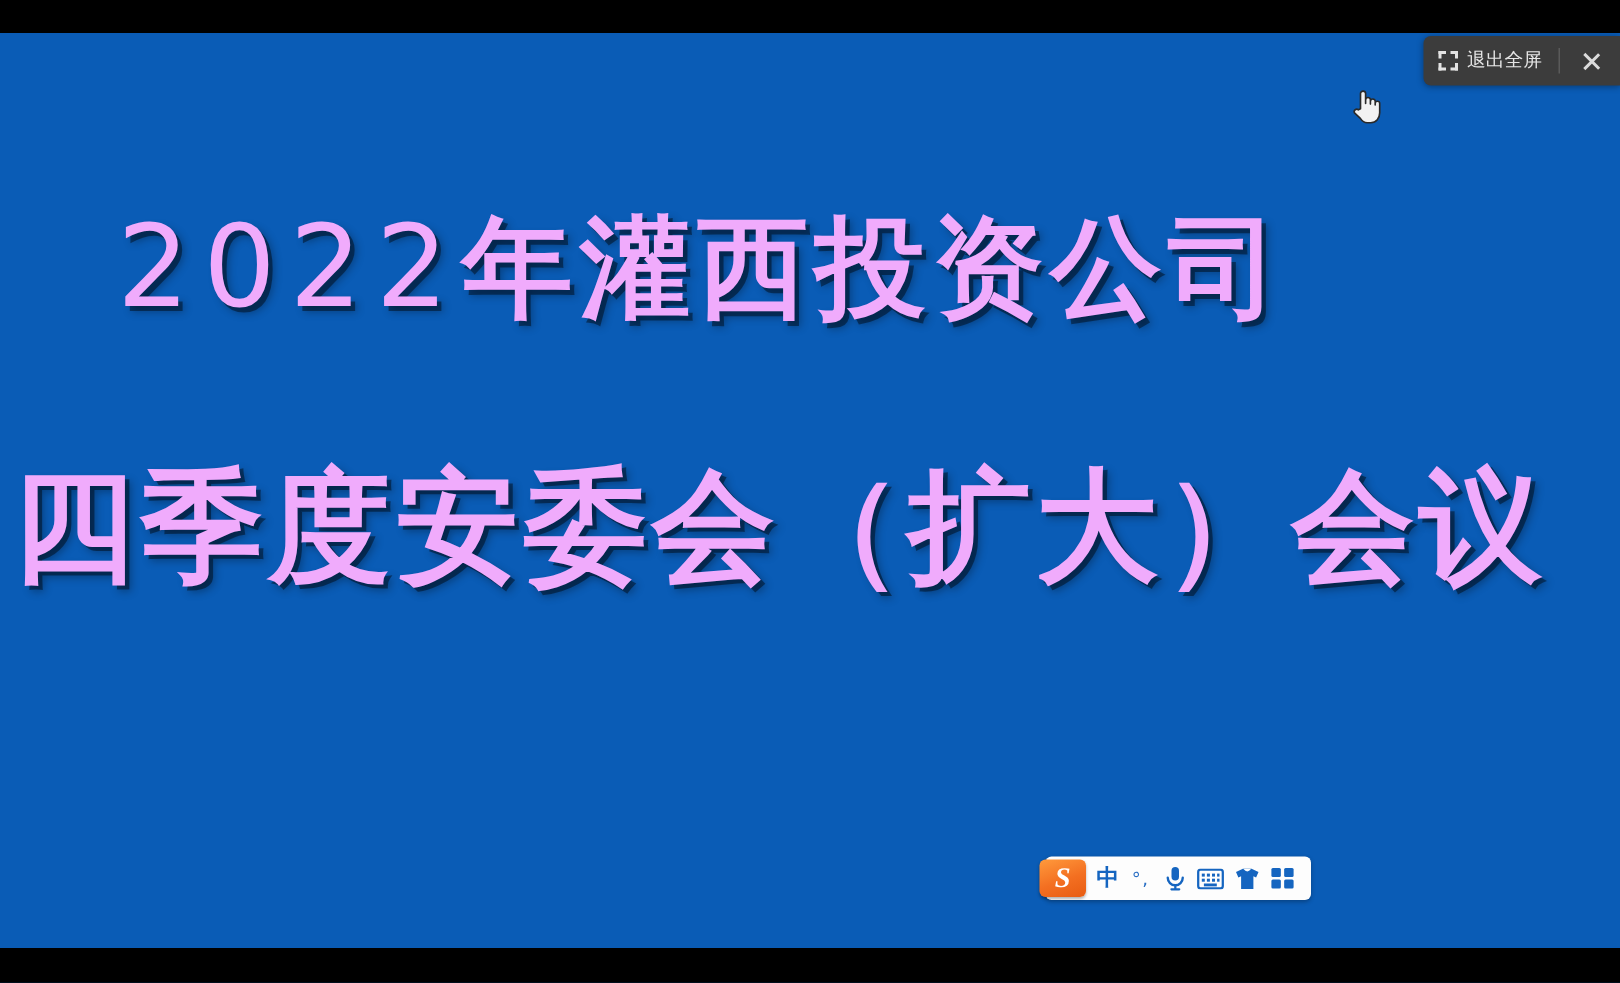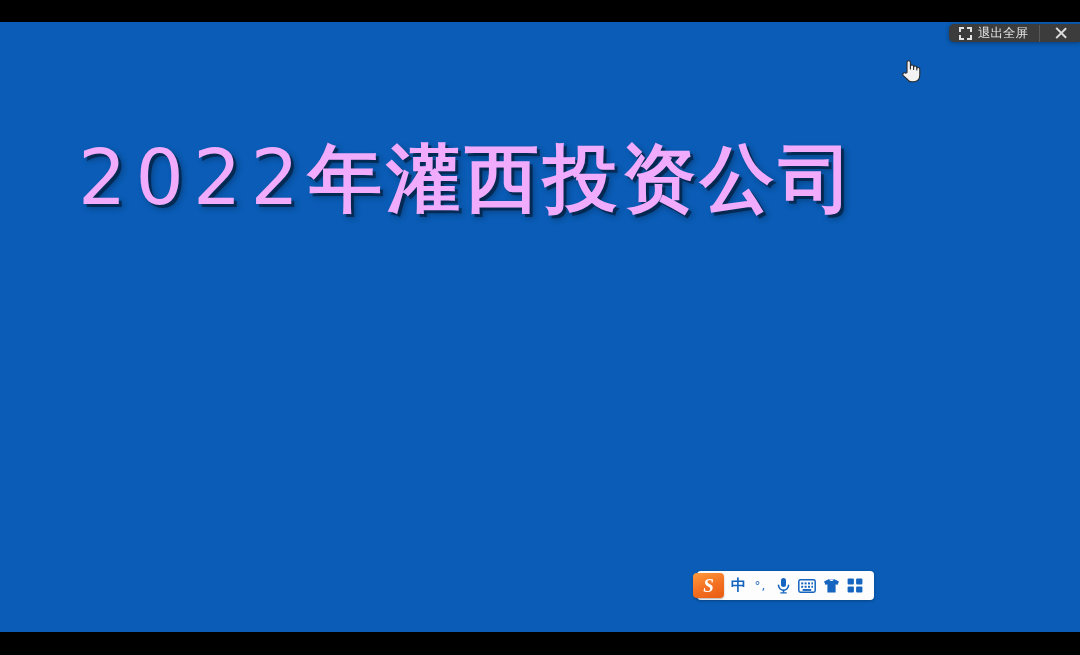--- a/index.html
+++ b/index.html
@@ -85,21 +85,21 @@
     font-size: 82px;
     line-height: 104px;
     letter-spacing: 0.04em;
   }
 
   
   #fs-bar {
     position: absolute;
     right: 0;
     top: 24px;
-    height: 18px;
+    height: 33px;
     display: flex;
     align-items: center;
     background: #3c3c3c;
     border-radius: 5px 0 0 5px;
     padding: 0 0 0 10px;
     color: #e8e8e8;
     font-size: 12px;
     z-index: 20;
     box-shadow: 0 1px 4px rgba(0,0,0,0.35);
     margin-left: 25px;
@@ -255,20 +255,21 @@
 
 <div id="stage">
 
   <div id="slide">
     <div class="slide-body">
 
       <div class="headline line-1">
         <span class="year">2022</span><span>年灌西投资公司</span>
       </div>
 
+      <div class="headline line-2">四季度安委会（扩大）会议</div>
 
     </div>
   </div>
 
   <div class="letterbox top"></div>
   <div class="letterbox bottom"></div>
 
   <div id="fs-bar">
 
     <div id="fs-exit-btn">

